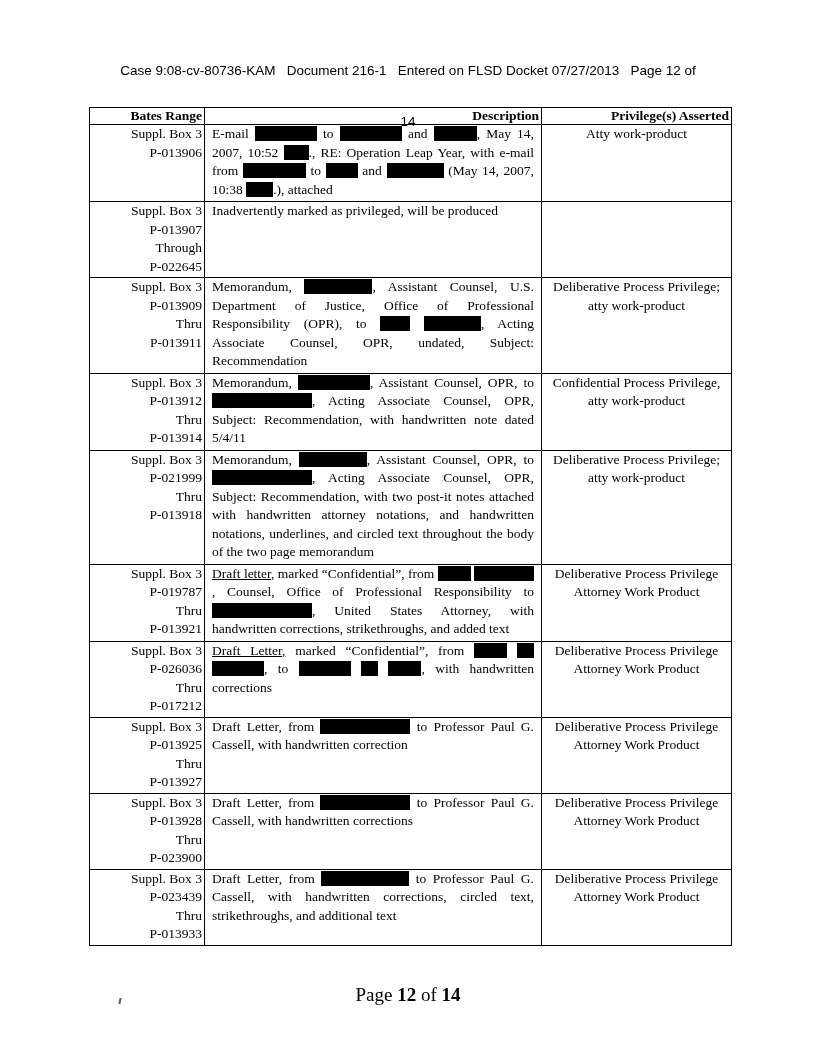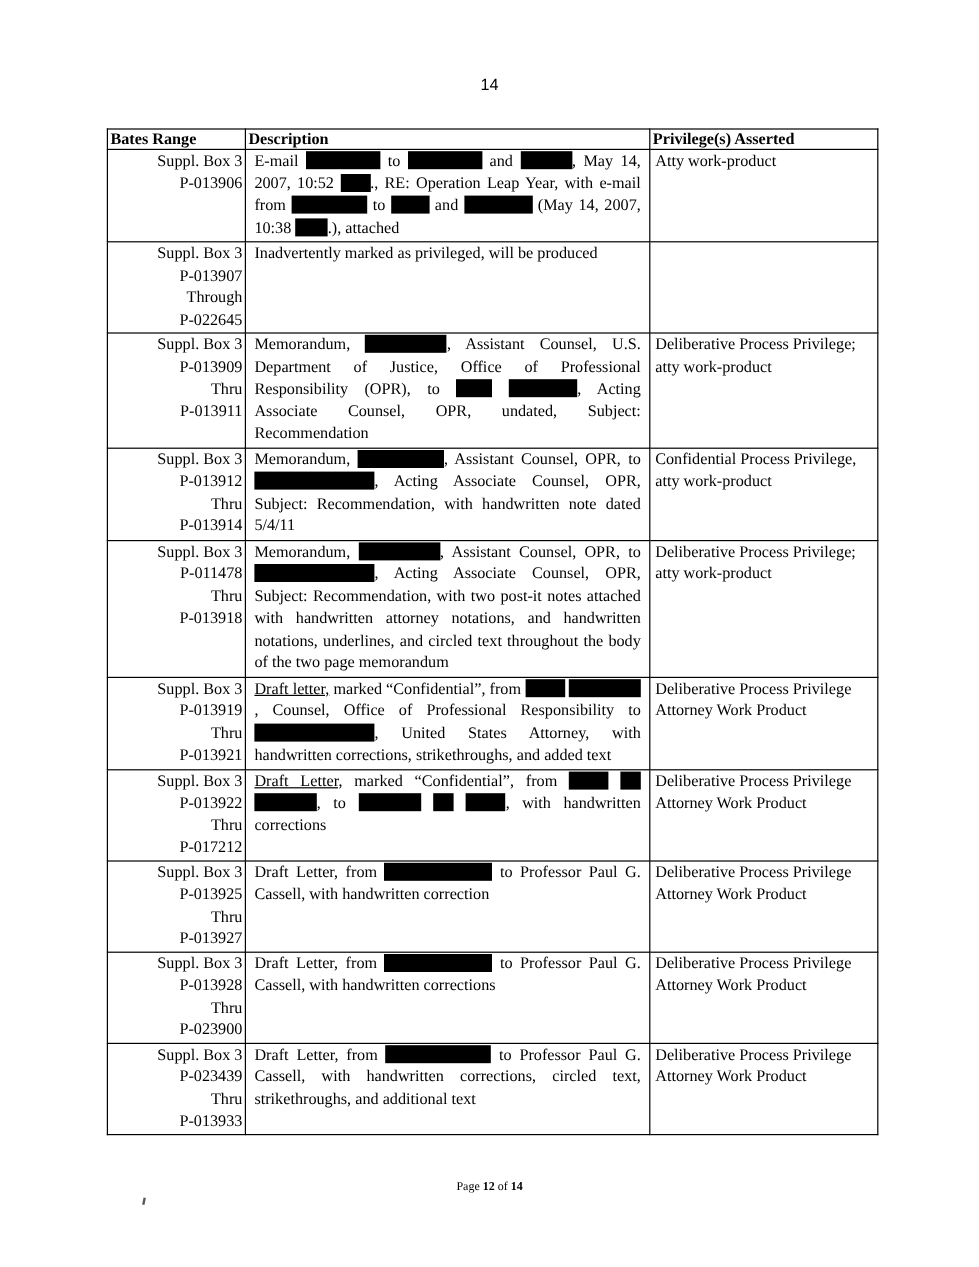--- a/index.html
+++ b/index.html
@@ -25,49 +25,50 @@
     border-collapse: collapse; table-layout: fixed;
     width: 642px;
     font-family: "Liberation Serif", serif;
     font-size: 13.5px; line-height: 18.5px;
   }
   table.log col.c1 { width: 115px; }
   table.log col.c2 { width: 337px; }
   table.log col.c3 { width: 190px; }
   table.log th, table.log td { border: 1px solid #000; vertical-align: top; }
   table.log th {
-    font-weight: bold; text-align: left;
+    font-weight: bold; text-align: right;
     height: 16px; line-height: 16px; padding: 0 2px;
   }
   td.bates { text-align: right; padding: 0 2px 1px 2px; }
   td.desc  { text-align: justify; padding: 0 7px 2px 7px; }
-  td.priv  { padding: 0 4px 1px 4px; }
+  td.priv  { text-align: center; padding: 0 4px 1px 4px; }
   .redact {
     display: inline-block; background: #000;
     height: 15px; vertical-align: -3px;
   }
   .u { text-decoration: underline; font-family: Liberation Serif, serif; }
   
   .pagefooter {
     position: absolute; top: 984px; left: 0; width: 816px;
     text-align: center;
-    font-size: 10px;
+    font-size: 19px;
   }
   .pagefooter b { font-weight: bold; }
   
   .stray {
     position: absolute; top: 998px; left: 119px;
     width: 2px; height: 6px; background: #5a5a5a;
     transform: rotate(12deg);
   }
 </style>
 </head>
 <body>
 
 <div class="stamp">
+  <div>Case 9:08-cv-80736-KAM   Document 216-1   Entered on FLSD Docket 07/27/2013   Page 12 of</div>
   <div>14</div>
 </div>
 
 <div class="tablewrap">
   <table class="log">
     <colgroup>
         <col class="c1">
         <col class="c2">
         <col class="c3">
       </colgroup>
@@ -119,46 +120,46 @@
             <div>P-013914</div>
           </td>
           <td class="desc"><span>Memorandum, </span><span class="redact" style="width: 72px;"></span><span>, Assistant Counsel, OPR, to </span><span class="redact" style="width: 100px;"></span><span>, Acting Associate Counsel, OPR, Subject: Recommendation, with handwritten note dated 5/4/11</span></td>
           <td class="priv">
             <div>Confidential Process Privilege, atty work-product</div>
           </td>
         </tr>
         <tr>
           <td class="bates">
             <div>Suppl. Box 3</div>
-            <div>P-011478</div>
+            <div>P-021999</div>
             <div>Thru</div>
             <div>P-013918</div>
           </td>
           <td class="desc"><span>Memorandum, </span><span class="redact" style="width: 68px;"></span><span>, Assistant Counsel, OPR, to </span><span class="redact" style="width: 100px;"></span><span>, Acting Associate Counsel, OPR, Subject: Recommendation, with two post-it notes attached with handwritten attorney notations, and handwritten notations, underlines, and circled text throughout the body of the two page memorandum</span></td>
           <td class="priv">
             <div>Deliberative Process Privilege; atty work-product</div>
           </td>
         </tr>
         <tr>
           <td class="bates">
             <div>Suppl. Box 3</div>
-            <div>P-013919</div>
+            <div>P-019787</div>
             <div>Thru</div>
             <div>P-013921</div>
           </td>
           <td class="desc"><span class="u">Draft letter,</span><span> marked “Confidential”, from </span><span class="redact" style="width: 33px;"></span><span> </span><span class="redact" style="width: 60px;"></span><span>, Counsel, Office of Professional Responsibility to </span><span class="redact" style="width: 100px;"></span><span>, United States Attorney, with handwritten corrections, strikethroughs, and added text</span></td>
           <td class="priv">
             <div>Deliberative Process Privilege</div>
             <div>Attorney Work Product</div>
           </td>
         </tr>
         <tr>
           <td class="bates">
             <div>Suppl. Box 3</div>
-            <div>P-013922</div>
+            <div>P-026036</div>
             <div>Thru</div>
             <div>P-017212</div>
           </td>
           <td class="desc"><span class="u">Draft Letter,</span><span> marked “Confidential”, from </span><span class="redact" style="width: 33px;"></span><span> </span><span class="redact" style="width: 17px;"></span><span> </span><span class="redact" style="width: 52px;"></span><span>, to </span><span class="redact" style="width: 52px;"></span><span> </span><span class="redact" style="width: 17px;"></span><span> </span><span class="redact" style="width: 33px;"></span><span>, with handwritten corrections</span></td>
           <td class="priv">
             <div>Deliberative Process Privilege</div>
             <div>Attorney Work Product</div>
           </td>
         </tr>
         <tr>

